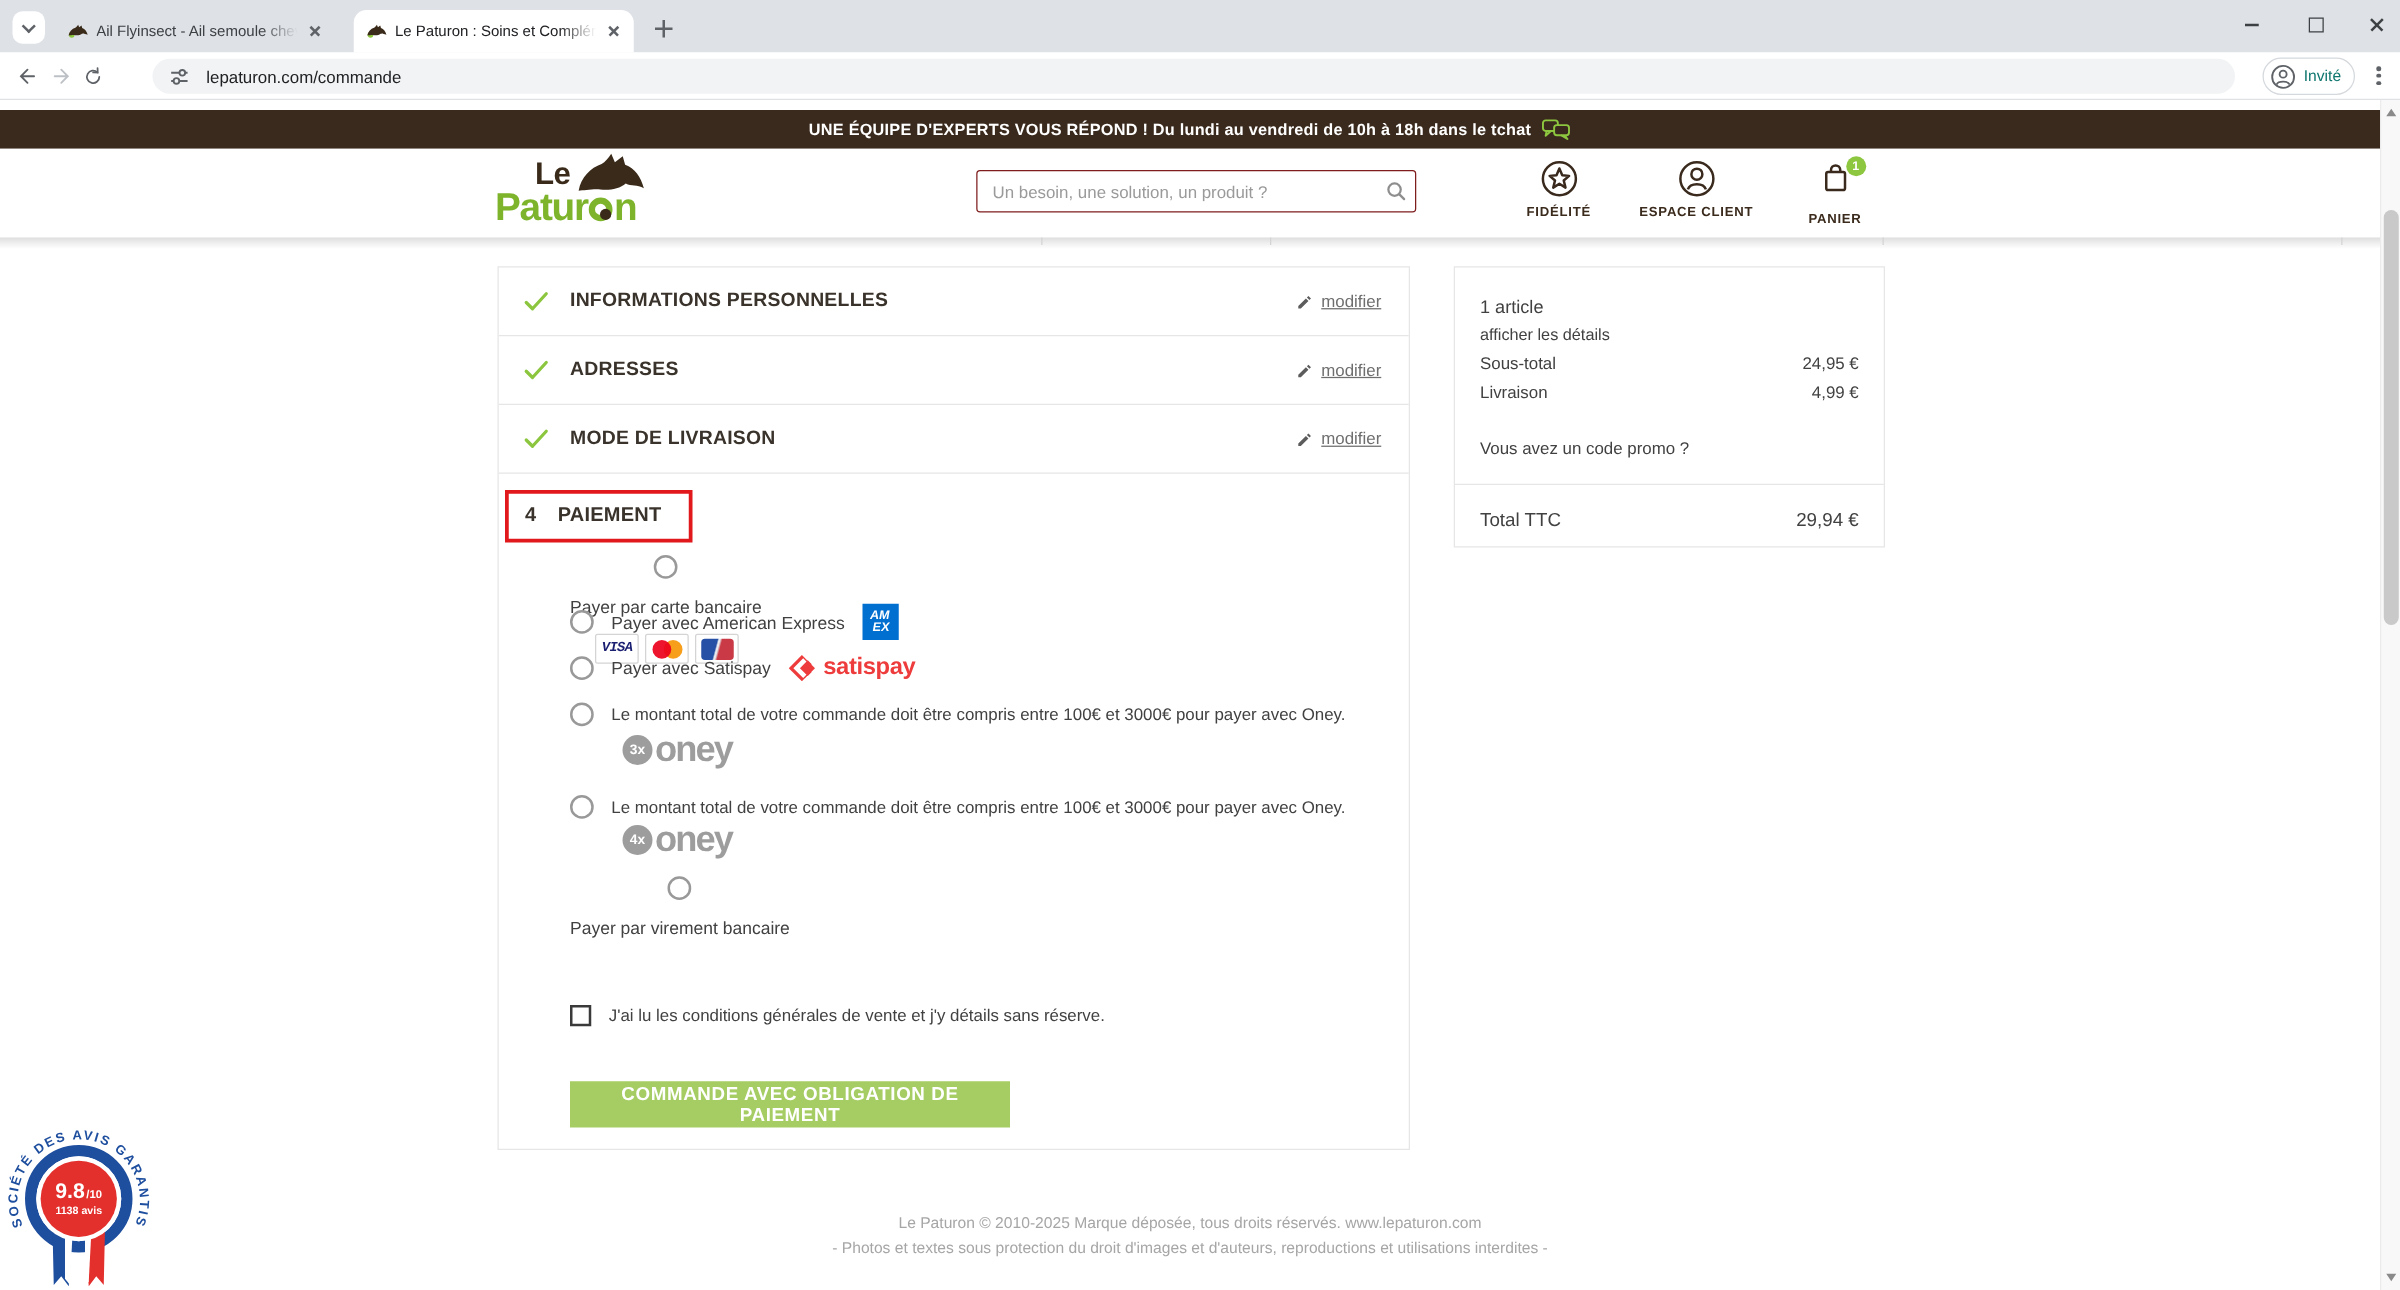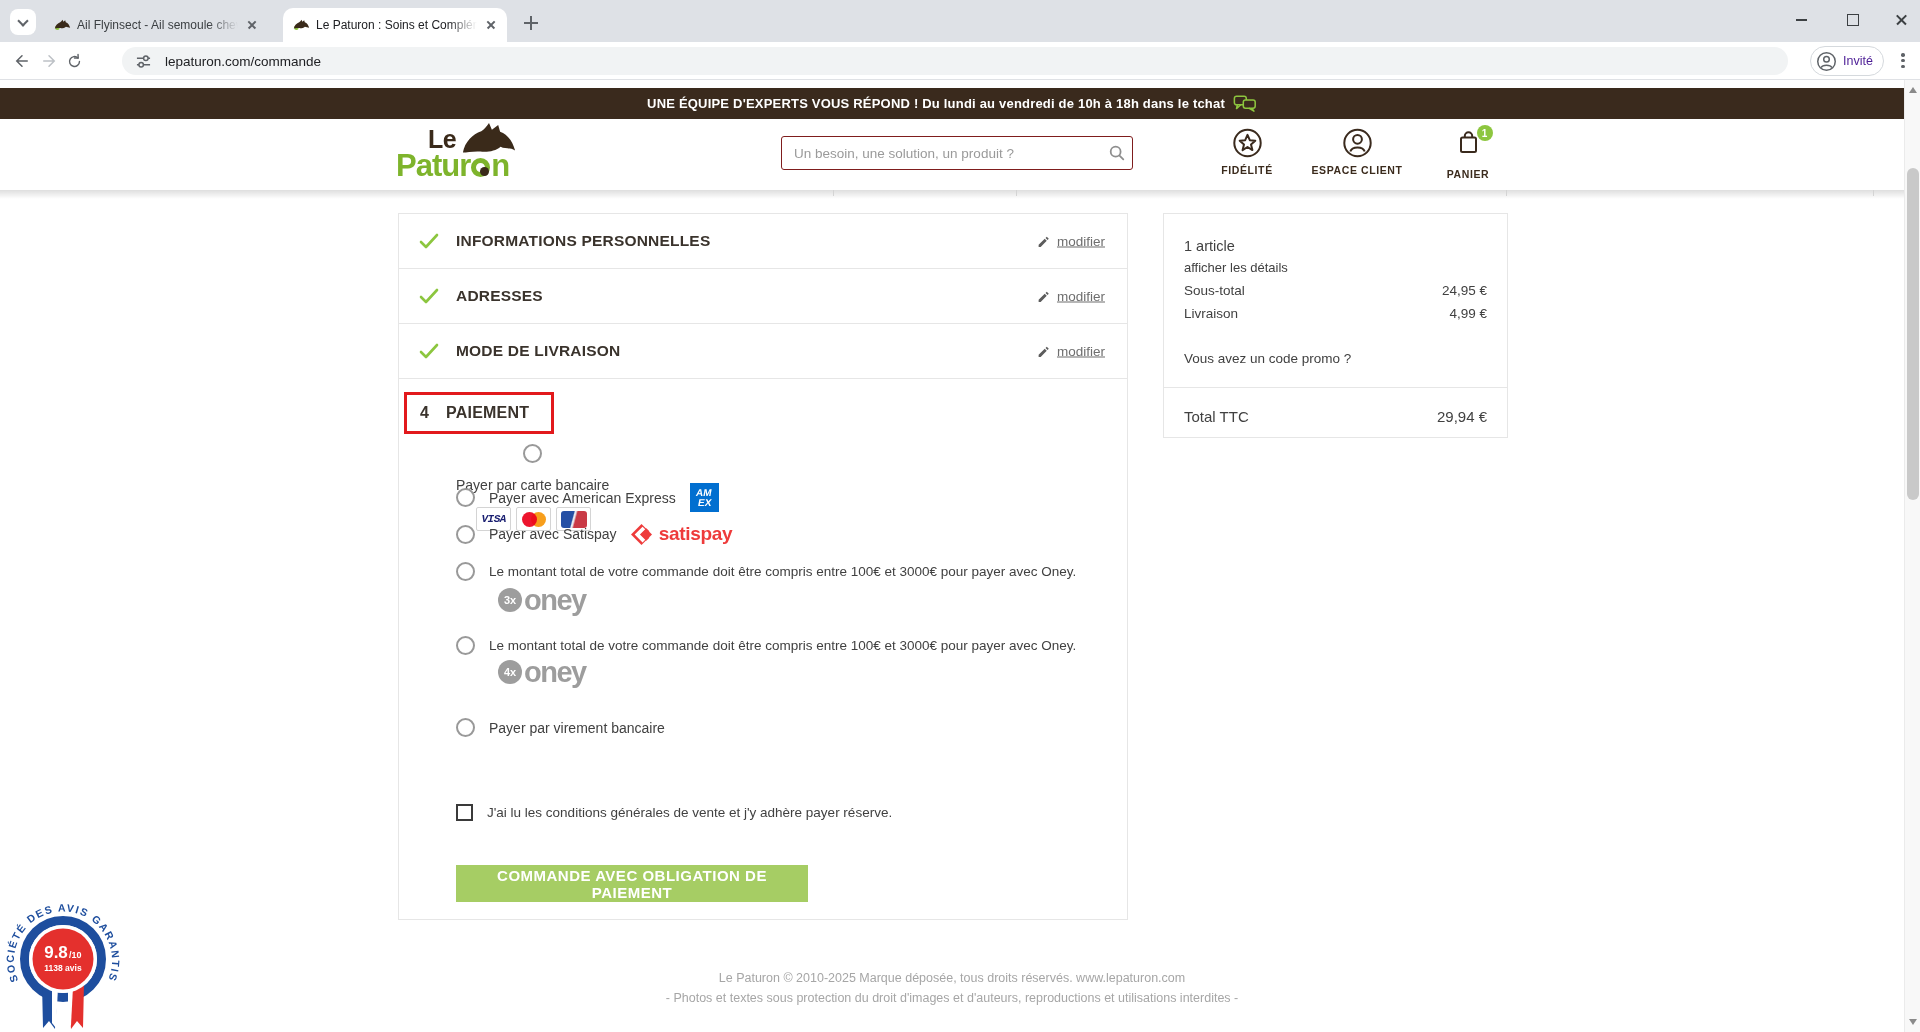--- a/index.html
+++ b/index.html
@@ -35,21 +35,21 @@
   .wc-close::before { transform:rotate(45deg);} .wc-close::after { transform:rotate(-45deg);}
 
   .toolbar { position:absolute; top:42px; left:0; width:1920px; height:38px; background:#fff;
              border-bottom:1px solid #dfe1e5; }
   .navbtn { position:absolute; top:5px; width:28px; height:28px; display:flex; align-items:center; justify-content:center;
             border-radius:50%; cursor:pointer; }
   .addr { position:absolute; left:122px; top:5px; width:1666px; height:28px; background:#f1f3f4;
           border-radius:14px; display:flex; align-items:center; padding:0 14px; cursor:text; }
   .addr-url { font-size:13.5px; color:#202124; margin-left:14px; }
   .profile-chip { position:absolute; left:1810px; top:4px; height:30px; padding:0 10px 0 5px; border:1px solid #d5d9dd;
-          border-radius:15px; display:flex; align-items:center; gap:6px; font-size:12.5px; color:#4c1d95; cursor:pointer; background:#fff;}
+          border-radius:15px; display:flex; align-items:center; gap:6px; font-size:12.5px; color:#0f766e; cursor:pointer; background:#fff;}
   .menu-dots { position:absolute; left:1894px; top:9px; width:18px; height:20px; cursor:pointer; }
   .menu-dots i { display:block; width:3.5px; height:3.5px; border-radius:50%; background:#5f6368; margin:2.2px auto; }
 
   
   .scrollbar { position:absolute; right:0; top:80px; width:16px; height:952px; background:#f8f8f8; border-left:1px solid #ebebeb;}
   .sb-up, .sb-down { position:absolute; left:0; width:16px; height:16px; cursor:pointer; }
   .sb-up { top:2px; } .sb-down { bottom:2px; }
   .sb-up::before { content:""; position:absolute; left:4px; top:5px; border-left:4px solid transparent; border-right:4px solid transparent; border-bottom:6px solid #8a8a8a; }
   .sb-down::before { content:""; position:absolute; left:4px; top:5px; border-left:4px solid transparent; border-right:4px solid transparent; border-top:6px solid #8a8a8a; }
   .sb-thumb { position:absolute; left:2px; top:88px; width:12px; height:332px; background:#c9c9c9; border-radius:6px; cursor:grab;}
@@ -386,29 +386,29 @@
 
   <div class="p-row" style="top:422px;">
     <span class="radio"></span>
     <span class="p-label small">Le montant total de votre commande doit être compris entre 100€ et 3000€ pour payer avec Oney.</span>
   </div>
   <div class="oney" style="top:446px;">
     <span class="oney-x">4x</span>
     <span class="oney-word">oney</span>
   </div>
 
-  <div class="p-row" style="top:504px;">
+  <div class="p-row" style="top:487px;flex-direction:column;">
     <span class="radio"></span>
     <span class="p-label">Payer par virement bancaire</span>
   </div>
 
 
   <div class="p-row" style="top:590px;">
     <span class="checkbox"></span>
-    <span class="terms-label">J'ai lu les conditions générales de vente et j'y adhère payer réserve.</span>
+    <span class="terms-label">J'ai lu les conditions générales de vente et j'y détails sans réserve.</span>
   </div>
 
   <button class="submit-btn">COMMANDE AVEC OBLIGATION DE PAIEMENT</button>
 </div>
 
 <div class="panel summary">
   <div class="sum-count">1 article</div>
   <div class="sum-details">afficher les détails</div>
   <div class="sum-row">
     <span>Sous-total</span>

